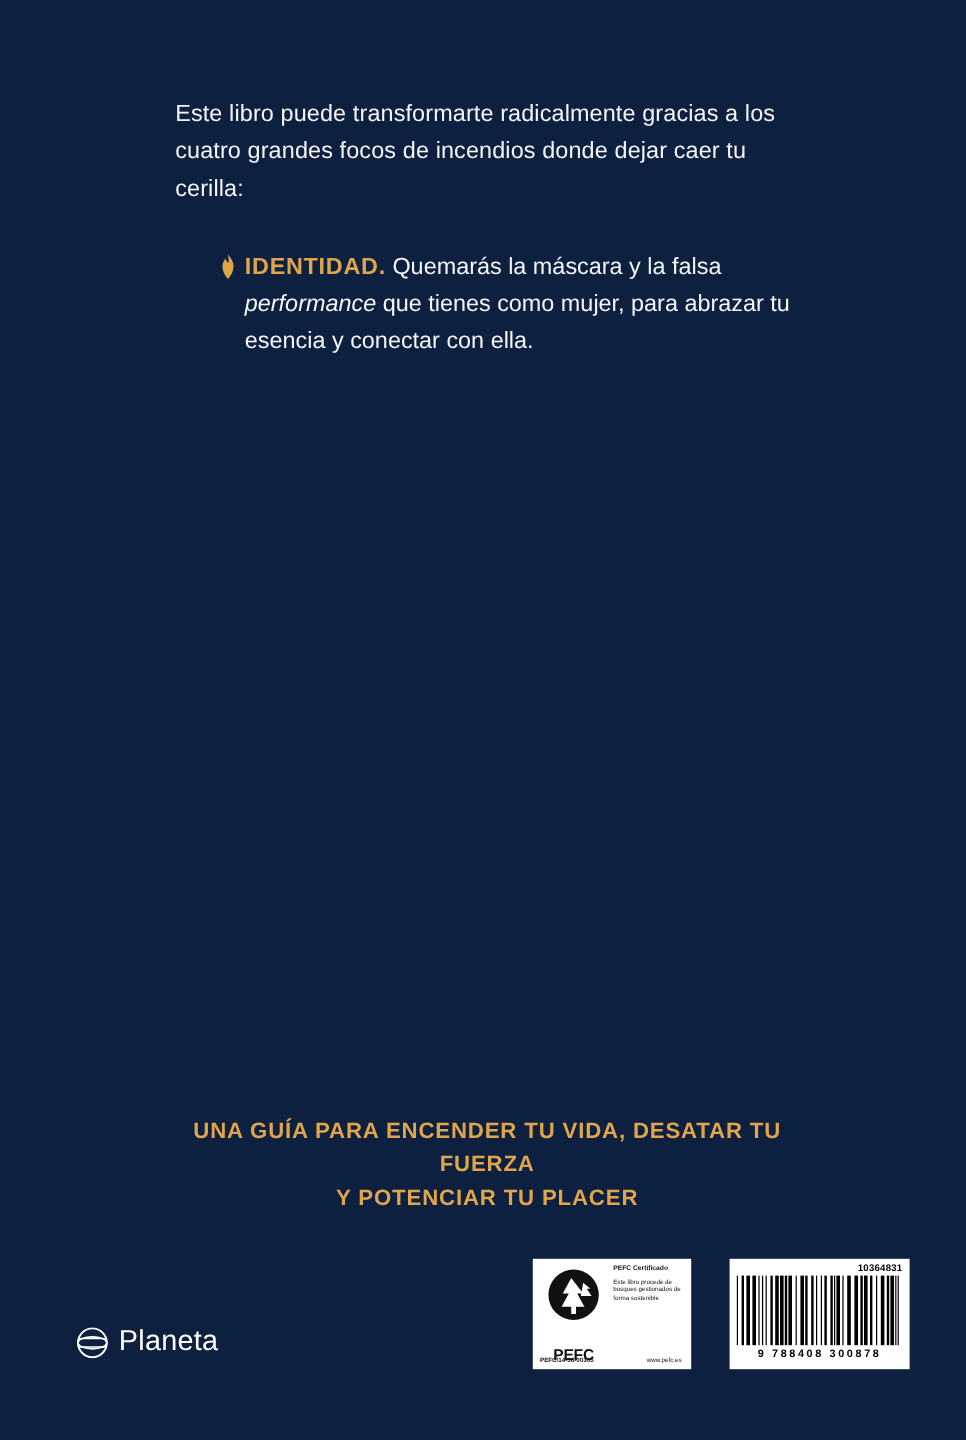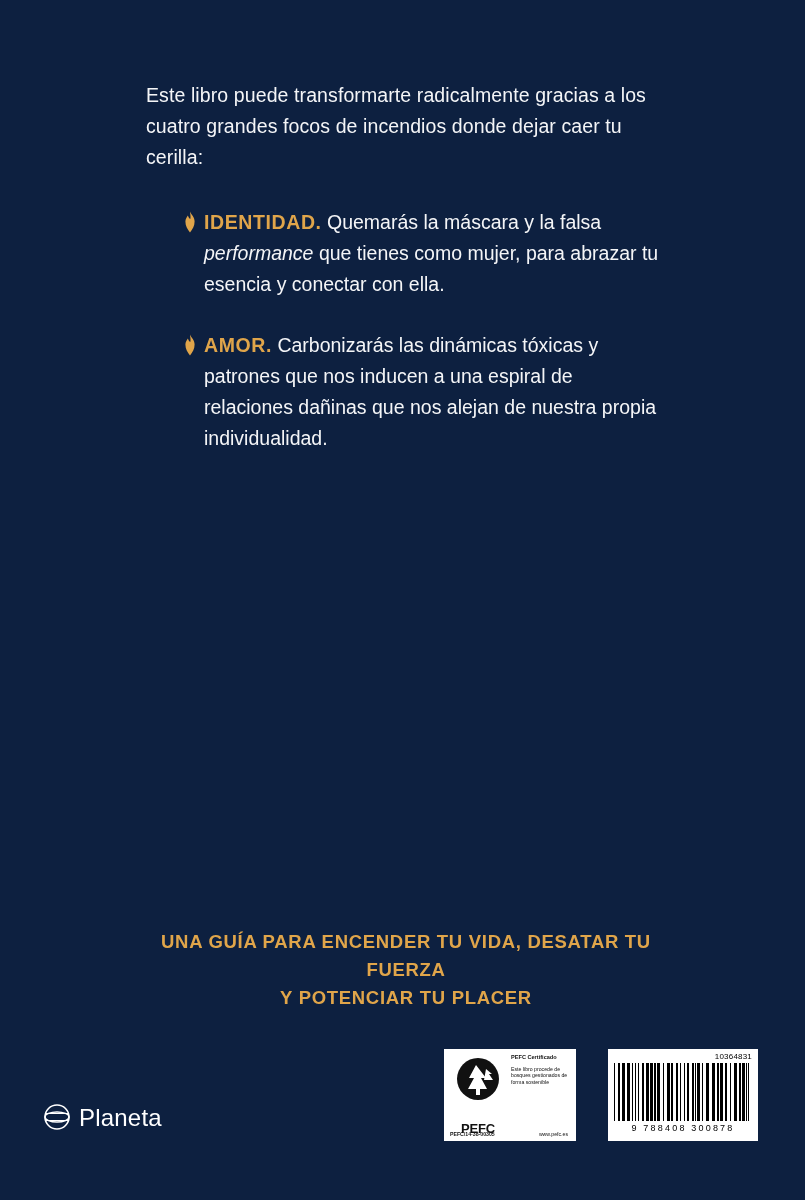--- a/index.html
+++ b/index.html
@@ -141,20 +141,21 @@
   }
   .barcode-box {
     position: absolute;
     left: 608px;
     top: 1049px;
     width: 150px;
     height: 92px;
     background: #ffffff;
     color: #000000;
     padding: 3px 6px 2px 6px;
+    font-weight: bold;
   }
   .barcode-top {
     text-align: right;
     font-size: 8px;
     line-height: 10px;
     margin-bottom: 1px;
     letter-spacing: 0.2px;
   }
   .bars {
     height: 58px;
@@ -166,24 +167,24 @@
   .bar { background: #000; height: 100%; }
   .barcode-num {
     font-size: 9px;
     letter-spacing: 2.2px;
     text-align: center;
     line-height: 12px;
     margin-top: 1px;
   }
   .planeta {
     position: absolute;
-    left: 44px;
+    left: 64px;
     top: 1104px;
     display: flex;
-    align-items: flex-start;
+    align-items: flex-end;
   }
   .planeta-logo {
     width: 26px;
     height: 26px;
     margin-right: 9px;
   }
   .planeta-name {
     font-size: 24px;
     color: #ffffff;
     letter-spacing: 0.2px;
@@ -203,28 +204,20 @@
         <span class="flame">
           <svg viewBox="0 0 16 22" width="16" height="22" aria-hidden="true">
             <path d="M8 0.5 C9.4 4 12.6 5.8 12.6 10.6 C12.6 15.2 10.5 18.2 8 21.5 C5.5 18.2 3.4 15.2 3.4 10.6 C3.4 7.8 4.8 6.2 5.9 4.4 C6.5 6.3 7.2 7.3 8.3 8.1 C8.9 5.6 8.2 3 8 0.5 Z" fill="#e0a54a"></path>
           </svg>
         </span>
         <span class="kw">IDENTIDAD.</span><span> Quemarás la máscara y la falsa </span><em>performance</em><span> que tienes como mujer, para abrazar tu esencia y conectar con ella.</span>
       </li>
 
 
 
-      <li class="bullet">
-        <span class="flame">
-          <svg viewBox="0 0 16 22" width="16" height="22" aria-hidden="true">
-            <path d="M8 0.5 C9.4 4 12.6 5.8 12.6 10.6 C12.6 15.2 10.5 18.2 8 21.5 C5.5 18.2 3.4 15.2 3.4 10.6 C3.4 7.8 4.8 6.2 5.9 4.4 C6.5 6.3 7.2 7.3 8.3 8.1 C8.9 5.6 8.2 3 8 0.5 Z" fill="#e0a54a"></path>
-          </svg>
-        </span>
-        <span class="kw">AMOR.</span><span> Carbonizarás las dinámicas tóxicas y patrones que nos inducen a una espiral de relaciones dañinas que nos alejan de nuestra propia individualidad.</span>
-      </li>
     </ul>
   </div>
 
   <div class="tagline">
     <div>UNA GUÍA PARA ENCENDER TU VIDA, DESATAR TU FUERZA</div>
     <div>Y POTENCIAR TU PLACER</div>
   </div>
 
   <div class="pefc-box">
     <div class="pefc-left">

